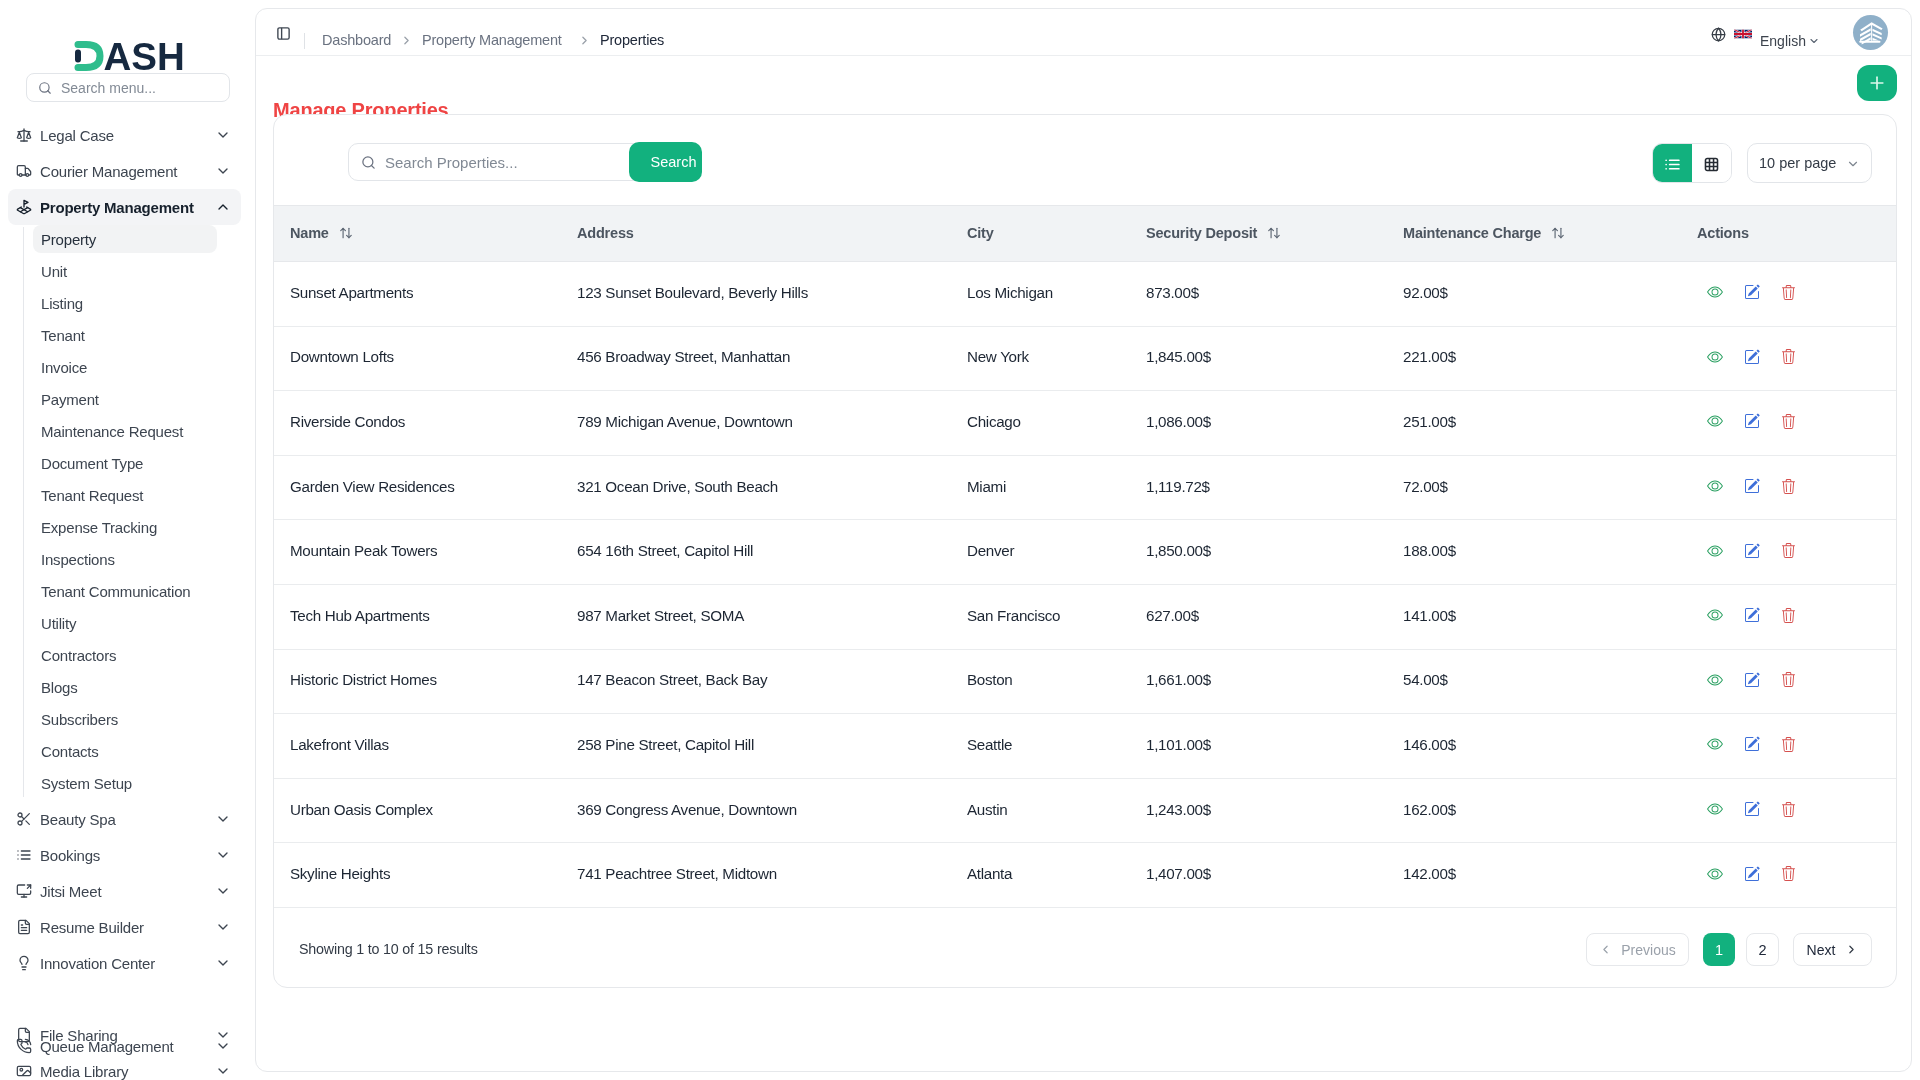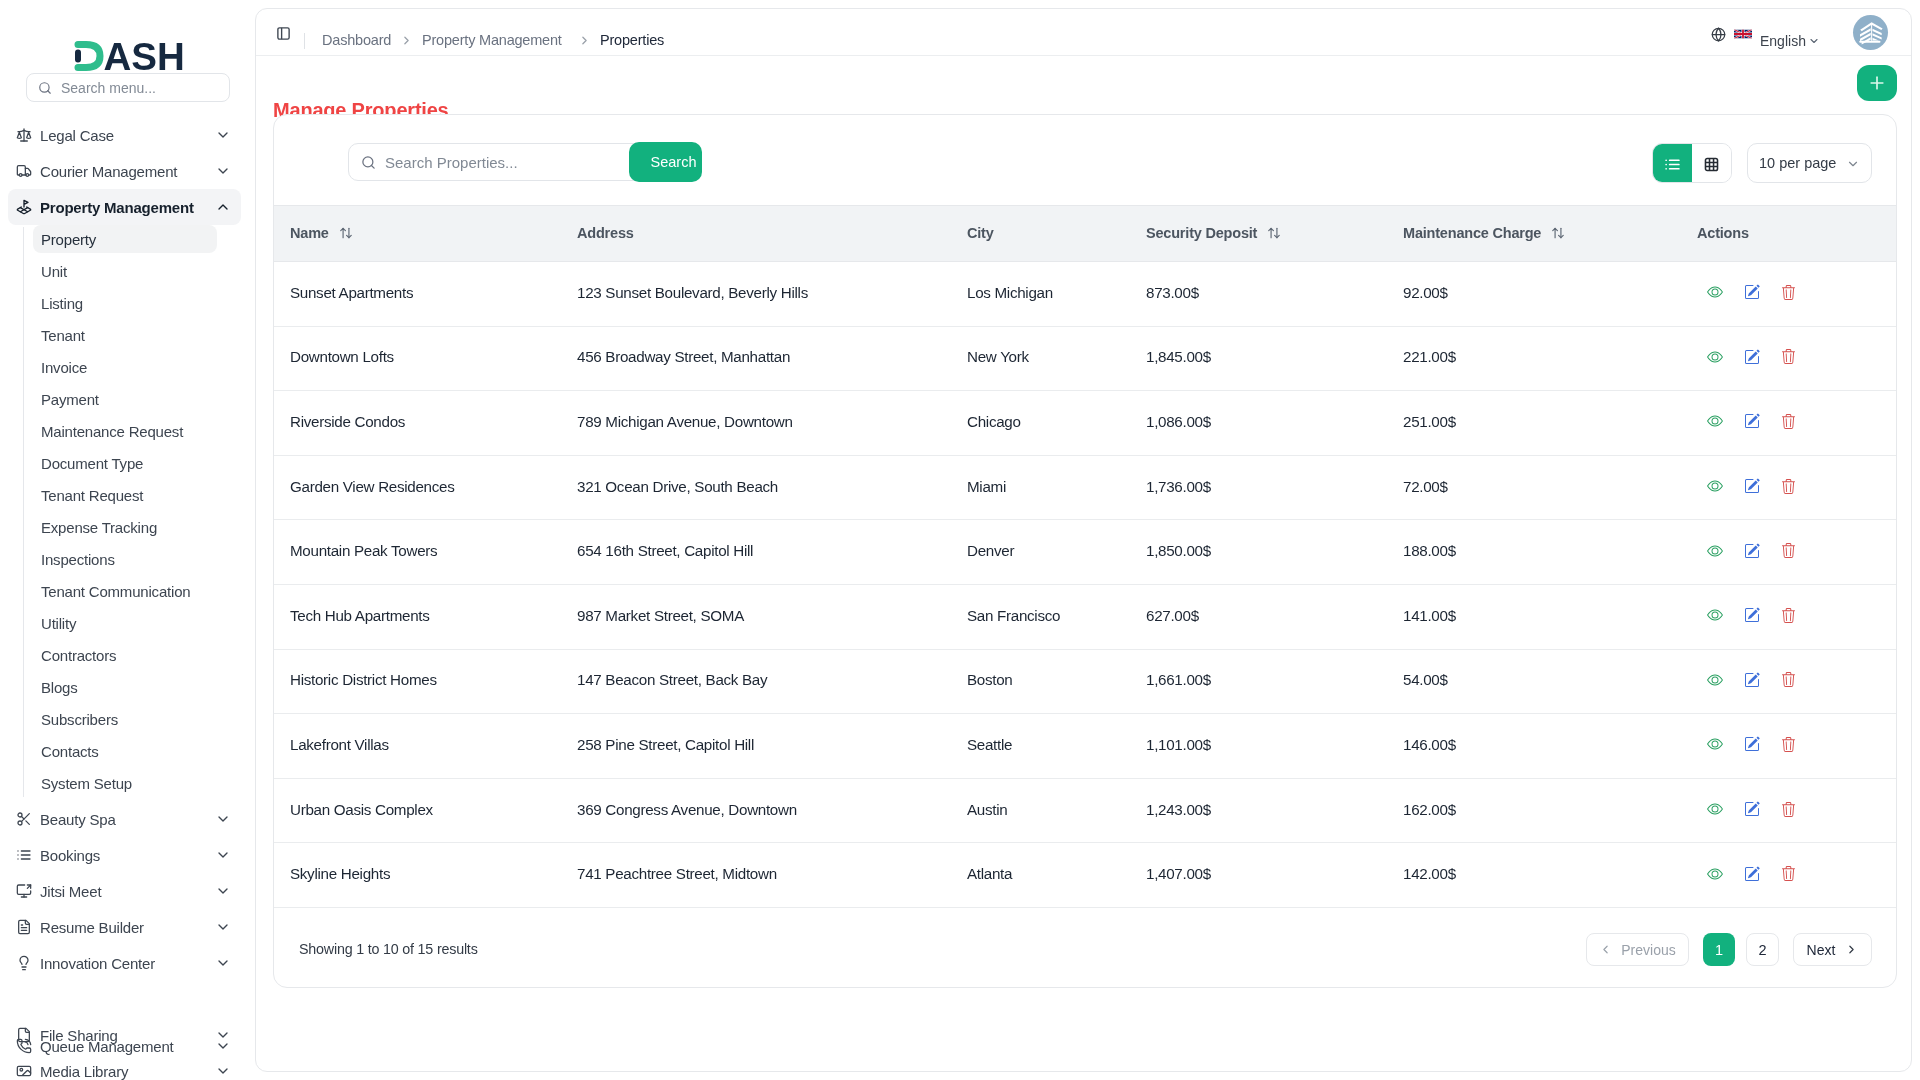--- a/index.html
+++ b/index.html
@@ -498,21 +498,21 @@
                 <svg width="15" height="15" viewBox="0 0 16 16" fill="#d5504e">
                   <path d="M6.5 1h3a.5.5 0 0 1 .5.5v1H6v-1a.5.5 0 0 1 .5-.5M11 2.5v-1A1.5 1.5 0 0 0 9.5 0h-3A1.5 1.5 0 0 0 5 1.5v1H1.5a.5.5 0 0 0 0 1h.538l.853 10.66A2 2 0 0 0 4.885 16h6.23a2 2 0 0 0 1.994-1.84l.853-10.66h.538a.5.5 0 0 0 0-1zm1.958 1-.846 10.58a1 1 0 0 1-.997.92h-6.23a1 1 0 0 1-.997-.92L3.042 3.5zm-7.487 1a.5.5 0 0 1 .528.47l.5 8.5a.5.5 0 0 1-.998.06L5 5.03a.5.5 0 0 1 .47-.53Zm5.058 0a.5.5 0 0 1 .47.53l-.5 8.5a.5.5 0 1 1-.998-.06l.5-8.5a.5.5 0 0 1 .528-.47"></path>
                 </svg>
               </div>
             </td>
           </tr>
 <tr>
             <td>Garden View Residences</td>
             <td>321 Ocean Drive, South Beach</td>
             <td>Miami</td>
-            <td>1,736.00$</td>
+            <td>1,119.72$</td>
             <td>72.00$</td>
             <td>
               <div class="acts">
                 <svg width="16" height="16" viewBox="0 0 16 16" fill="#2ba062">
                   <path d="M16 8s-3-5.5-8-5.5S0 8 0 8s3 5.5 8 5.5S16 8 16 8M1.173 8a13 13 0 0 1 1.66-2.043C4.12 4.668 5.88 3.5 8 3.5s3.879 1.168 5.168 2.457A13 13 0 0 1 14.828 8q-.086.13-.195.288c-.335.48-.83 1.12-1.465 1.755C11.879 11.332 10.119 12.5 8 12.5s-3.879-1.168-5.168-2.457A13 13 0 0 1 1.172 8z"></path>
                   <path d="M8 5.5a2.5 2.5 0 1 0 0 5 2.5 2.5 0 0 0 0-5M4.5 8a3.5 3.5 0 1 1 7 0 3.5 3.5 0 0 1-7 0"></path>
                 </svg>
                 <svg width="16" height="16" viewBox="0 0 16 16" fill="#3e6fd9">
                   <path d="M15.502 1.94a.5.5 0 0 1 0 .706L14.459 3.69l-2-2L13.502.646a.5.5 0 0 1 .707 0l1.293 1.293zm-1.75 2.456-2-2L4.939 9.21a.5.5 0 0 0-.121.196l-.805 2.414a.25.25 0 0 0 .316.316l2.414-.805a.5.5 0 0 0 .196-.12l6.813-6.814z"></path>
                   <path fill-rule="evenodd" d="M1 13.5A1.5 1.5 0 0 0 2.5 15h11a1.5 1.5 0 0 0 1.5-1.5v-6a.5.5 0 0 0-1 0v6a.5.5 0 0 1-.5.5h-11a.5.5 0 0 1-.5-.5v-11a.5.5 0 0 1 .5-.5H9a.5.5 0 0 0 0-1H2.5A1.5 1.5 0 0 0 1 2.5z"></path>

